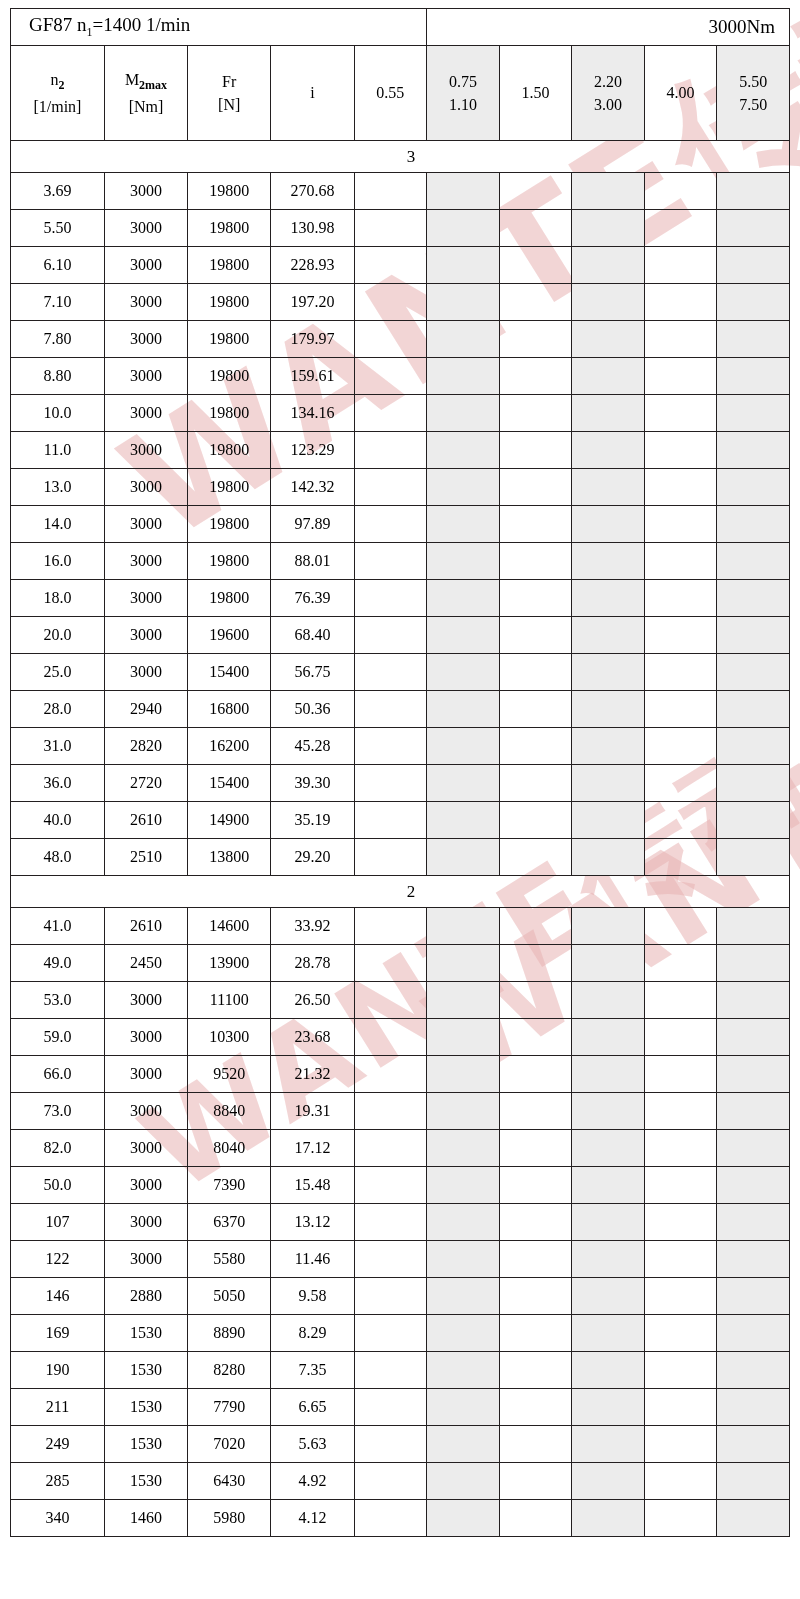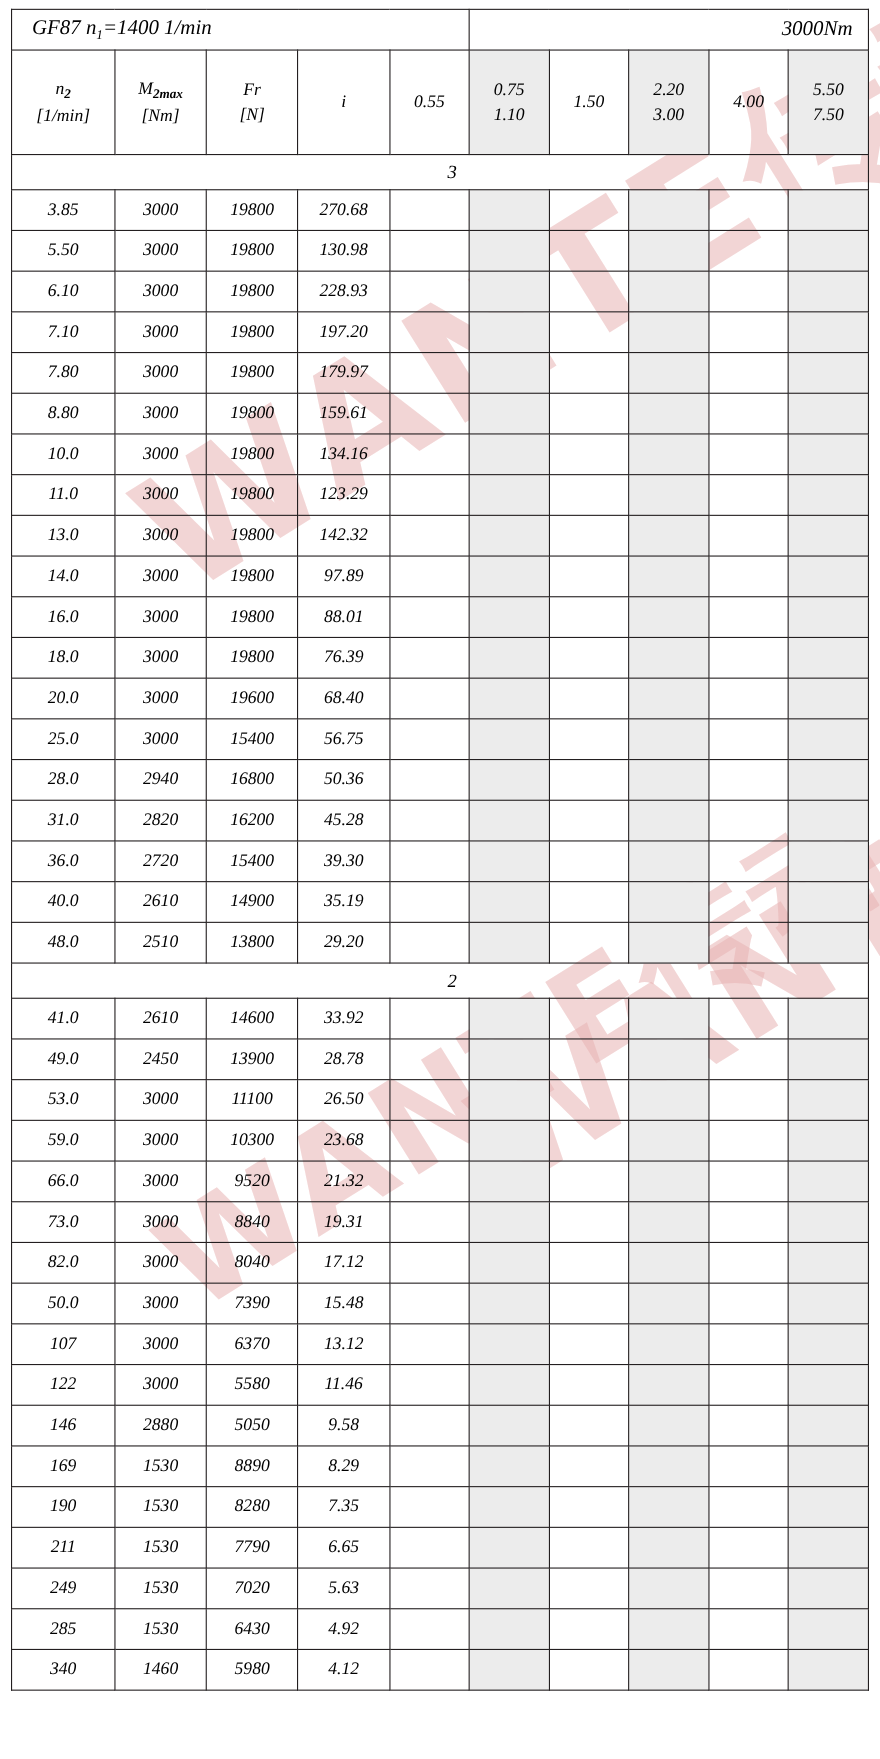--- a/index.html
+++ b/index.html
@@ -54,21 +54,20 @@
     transform: rotate(-32deg);
     letter-spacing: 4px;
   }
   table.spec {
     border-collapse: collapse;
     width: 780px;
     table-layout: fixed;
     position: relative;
     z-index: 10;
     background: transparent;
-    font-style: italic;
   }
   table.spec td, table.spec th {
     border: 1px solid #231f20;
     padding: 0;
     text-align: center;
     vertical-align: middle;
     font-weight: normal;
     background: transparent;
   }
   
@@ -172,21 +171,21 @@
           <td class="shaded"><span>0.75</span><br><span>1.10</span></td>
           <td><span>1.50</span></td>
           <td class="shaded"><span>2.20</span><br><span>3.00</span></td>
           <td><span>4.00</span></td>
           <td class="shaded"><span>5.50</span><br><span>7.50</span></td>
         </tr>
     <tr class="group-row">
           <td colspan="10">3</td>
         </tr>
         <tr class="data-row">
-          <td>3.85</td>
+          <td>3.69</td>
           <td>3000</td>
           <td>19800</td>
           <td>270.68</td>
           <td></td>
           <td class="shaded"></td>
           <td></td>
           <td class="shaded"></td>
           <td></td>
           <td class="shaded"></td>
         </tr>

